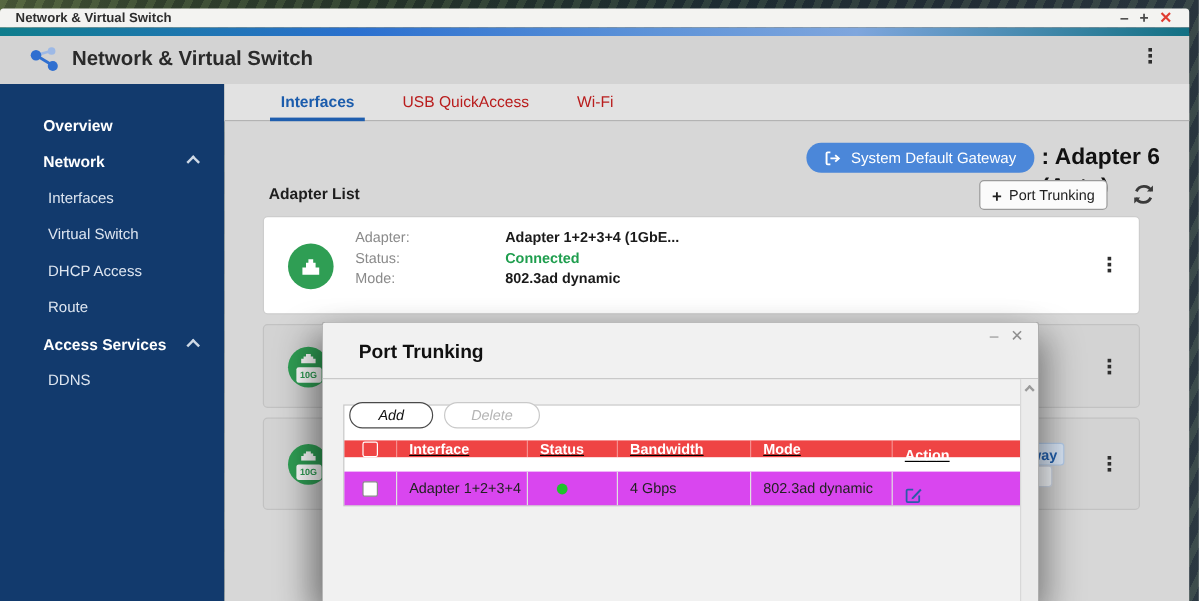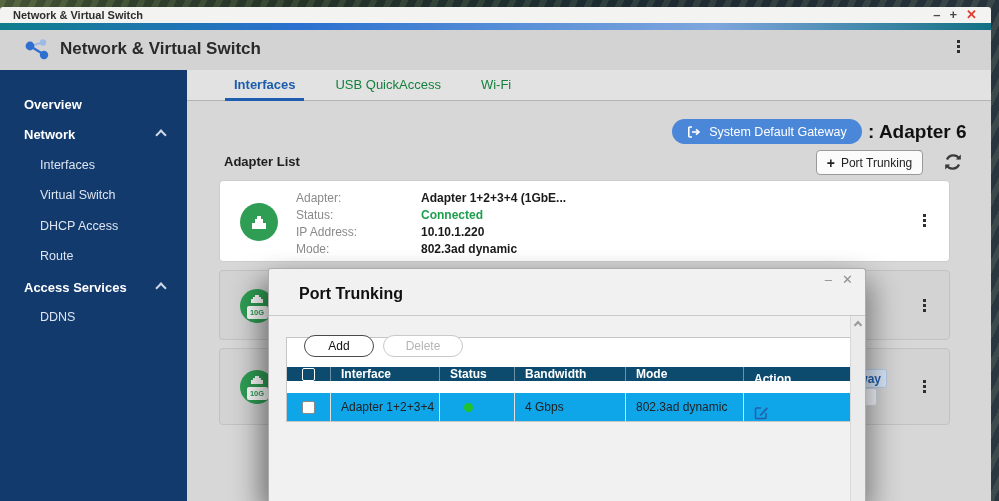--- a/index.html
+++ b/index.html
@@ -27,30 +27,30 @@
   .appheader { left:0; top:30px; width:991px; height:40px; background:#d3d3d3; }
   .app-icon { left:24px; top:38px; width:26px; height:24px; }
   .apptitle { left:60px; top:39px; font-size:17px; font-weight:bold; color:#2a2a2a; }
   .kebab { display:flex; flex-direction:column; gap:2px; width:4px; }
   .kebab i { width:3px; height:3px; background:#2e2e2e; display:block; }
   .header-kebab { left:957px; top:40px; }
 
   
   .sidebar { left:0; top:70px; width:187px; height:431px; background:#123a6d; }
   .side-item { position:absolute; left:0; width:187px; height:24px; display:flex; align-items:center; color:#fff; cursor:default; }
-  .side-item.top { padding-left:24px; font-size:13px; font-weight:bold; }
+  .side-item.top { padding-left:36px; font-size:13px; font-weight:bold; }
   .side-item.sub { padding-left:40px; font-size:12.5px; color:#dde5f0; }
   .chev-up { position:absolute; right:22px; width:8px; height:8px; border-top:2px solid #cfd9e6; border-left:2px solid #cfd9e6; transform:rotate(45deg); top:9px; }
 
   
   .content { left:187px; top:70px; width:804px; height:431px; background:#d7d7d7; }
   .tabbar { position:absolute; left:0; top:0; width:804px; height:31px; background:#e2e2e2;
     border-bottom:1px solid #b3b3b3; display:flex; padding-left:38px; }
   .tab { height:31px; display:flex; align-items:center; padding:0 9px; margin-right:22px;
-    font-size:13px; color:#15803d; border-bottom:3px solid transparent; cursor:default; }
+    font-size:13px; color:#b91c1c; border-bottom:3px solid transparent; cursor:default; }
   .tab.active { color:#1b5cac; font-weight:bold; border-bottom-color:#1f5eae; }
 
   .gw-btn { left:485px; top:49px; width:190px; height:25px; background:#4b87d9; border-radius:13px;
     color:#fff; font-size:12.5px; display:flex; align-items:center; justify-content:center; gap:8px; }
   .gw-value { left:681px; top:49px; height:25px; line-height:25px; font-size:19px; font-weight:bold; color:#111; }
   .adapter-list-title { left:37px; top:84px; font-size:13px; font-weight:bold; color:#1e1e1e; }
   .pt-btn { left:629px; top:80px; width:107px; height:25px; background:#fbfbfb; border:1px solid #9a9a9a;
     border-radius:4px; display:flex; align-items:center; justify-content:center; gap:6px;
     font-size:12px; color:#222; }
   .pt-plus { font-size:14px; font-weight:bold; color:#222; line-height:12px; }
@@ -87,28 +87,28 @@
     border:1px solid #adadad; border-bottom:none; border-radius:3px 3px 0 0;
     box-shadow:-10px 12px 28px rgba(0,0,0,.38), 10px 12px 28px rgba(0,0,0,.28); }
   .dlg-header { position:absolute; left:0; top:0; width:100%; height:47px; border-bottom:1px solid #c9c9c9; }
   .dlg-title { position:absolute; left:30px; top:16px; font-size:16px; font-weight:bold; color:#101010; }
   .dlg-controls { position:absolute; right:12px; top:4px; display:flex; gap:10px; }
   .dlg-btn { color:#8f8f8f; font-size:13px; line-height:14px; }
   .dlg-scrollbar { position:absolute; right:0; top:47px; width:15px; height:186px; background:#ebebeb; border-left:1px solid #d8d8d8; }
   .sb-up { position:absolute; left:4px; top:6px; width:6px; height:6px; border-top:2px solid #9a9a9a; border-left:2px solid #9a9a9a; transform:rotate(45deg); }
 
   .panel { position:absolute; left:17px; top:68px; width:565px; height:85px; background:#fff; border:1px solid #c6c6c6; }
-  .toolbar { position:absolute; left:0; top:0; width:100%; height:16px; display:flex; align-items:center; padding-left:17px; gap:9px; }
+  .toolbar { position:absolute; left:0; top:0; width:100%; height:16px; display:flex; align-items:center; padding-left:4px; gap:9px;font-style:italic; }
   .pill { height:22px; border-radius:11px; background:#fff; display:flex; align-items:center; justify-content:center; font-size:12px; }
   .pill.add { width:70px; border:1px solid #4a4a4a; color:#111; }
   .pill.del { width:80px; border:1px solid #c9c9c9; color:#b5b5b5; }
-  .thead { position:absolute; left:0; top:29px; width:100%; height:14px; background:#0c4a6e; display:flex; }
+  .thead { position:absolute; left:0; top:29px; width:100%; height:14px; background:#ef4444; display:flex;text-decoration:underline; }
   .th { display:flex; align-items:center; padding-left:10px; font-size:12px; font-weight:bold; color:#fff;
     border-right:1px solid rgba(255,255,255,.4); }
-  .trow { position:absolute; left:0; top:55px; width:100%; height:28px; background:#0ea5e9; display:flex; }
+  .trow { position:absolute; left:0; top:55px; width:100%; height:28px; background:#d946ef; display:flex; }
   .td { display:flex; align-items:center; padding-left:10px; font-size:12px; color:#222; border-right:1px solid #e0e0e0; }
   .w-cb { width:44px; justify-content:center; padding-left:0; }
   .w-if { width:109px; } .w-st { width:75px; } .w-bw { width:111px; } .w-md { width:118px; } .w-ac { flex:1; border-right:none;margin-top:10px; }
   .cb { width:13px; height:13px; border-radius:2px; }
   .cb.light { border:1px solid #fff; }
   .cb.dark { border:1px solid #8a8a8a; background:#fff; }
   .dot { width:9px; height:9px; border-radius:50%; background:#1fc32c; margin-left:14px; }
 </style>
 </head>
 <body>
@@ -206,24 +206,20 @@
     <div class="fields">
       <div class="frow">
           <span class="flabel">Adapter:</span>
           <span class="fvalue">Adapter 1+2+3+4 (1GbE...</span>
         </div>
       <div class="frow">
           <span class="flabel">Status:</span>
           <span class="fvalue green">Connected</span>
         </div>
       <div class="frow">
-          <span class="flabel">IP Address:</span>
-          <span class="fvalue">10.10.1.220</span>
-        </div>
-      <div class="frow">
           <span class="flabel">Mode:</span>
           <span class="fvalue">802.3ad dynamic</span>
         </div>
     </div>
     <div class="kebab card-kebab k1">
         <i></i>
         <i></i>
         <i></i>
       </div>
   </div>

